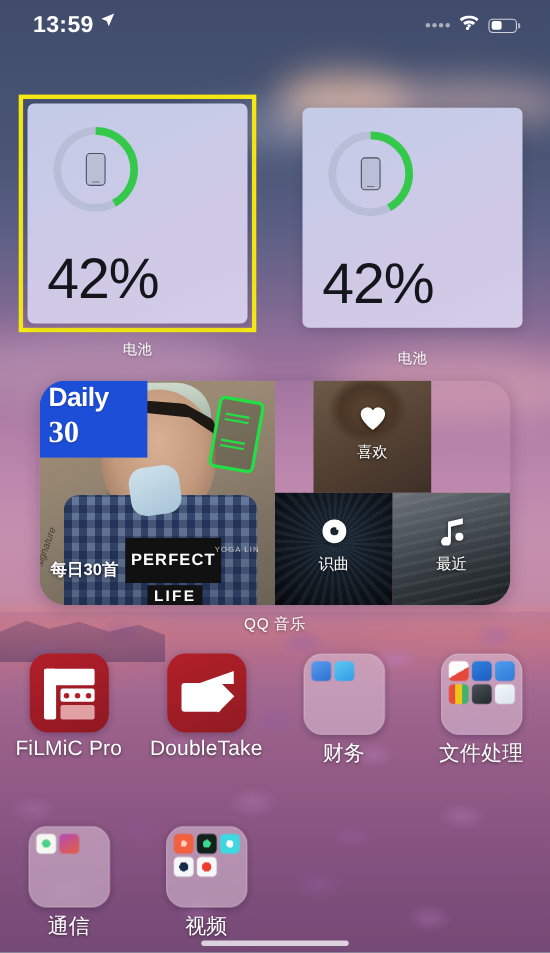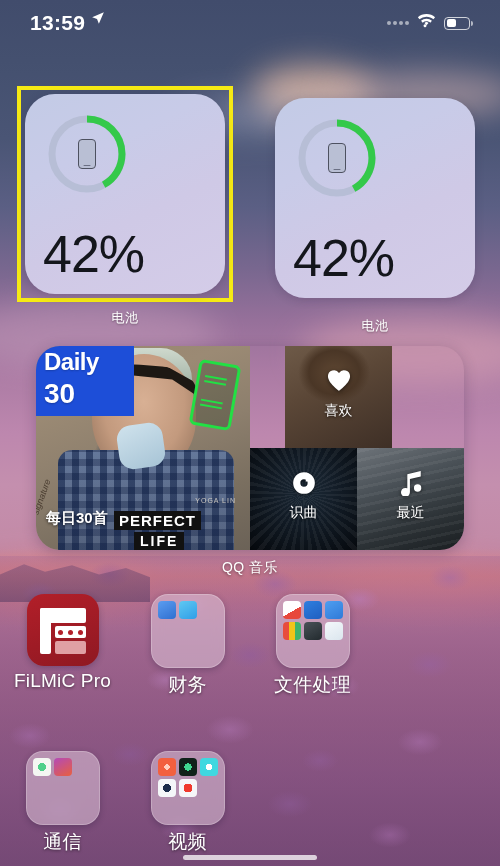--- a/index.html
+++ b/index.html
@@ -100,21 +100,21 @@
   .batt i{display:block;height:100%;width:45%;background:#fff;border-radius:2px;}
 
   
   .widget-row{position:absolute;left:0;top:86px;width:500px;display:flex;}
   .wslot{width:250px;display:flex;flex-direction:column;align-items:center;}
   .selbox{
     padding:4px;border:4px solid #f6ea14;background:transparent;box-sizing:border-box;
   }
   .nosel{padding:8px;border:4px solid transparent;box-sizing:border-box;}
   .batt-widget{
-    width:200px;height:200px;border-radius:30px;
+    width:200px;height:200px;border-radius:6px;
     background:linear-gradient(155deg,#c3cbe6 0%,#c8cbe8 30%,#cfc9e6 60%,#d4cce8 100%);
     position:relative;box-shadow:0 2px 10px rgba(40,30,60,.18);
   }
   .ring-wrap{position:absolute;left:20px;top:18px;width:84px;height:84px;}
   .ring-wrap svg{display:block;}
   .phone-ico{
     position:absolute;left:50%;top:50%;transform:translate(-50%,-50%);
     width:18px;height:30px;border:1.6px solid #4d5160;border-radius:4px;
     background:#b9bfd4;box-sizing:border-box;
   }
@@ -147,21 +147,21 @@
   .mw-daily{
     position:absolute;left:0;top:0;width:98px;height:70px;background:#1d4ed8;
     border-bottom-right-radius:0;
   }
   .mw-daily-t{
     position:absolute;left:8px;top:4px;color:#fff;font-size:24px;font-weight:700;
     letter-spacing:-.5px;line-height:1;z-index:3;text-shadow:0 1px 2px rgba(0,0,0,.2);
   }
   .mw-daily-n{
     position:absolute;left:8px;top:34px;color:#fff;font-size:28px;font-weight:700;
-    line-height:1;z-index:3;text-shadow:0 1px 2px rgba(0,0,0,.25);
+    line-height:1;z-index:3;text-shadow:0 1px 2px rgba(0,0,0,.25);font-family:Liberation Serif, serif;
   }
   .mw-face{
     position:absolute;left:56px;top:8px;width:104px;height:120px;border-radius:50% 50% 46% 46%;
     background:radial-gradient(ellipse at 50% 40%,#d8b094 0%,#c39a7e 55%,#8e6e58 100%);
   }
   .mw-hat{
     position:absolute;left:52px;top:2px;width:104px;height:40px;border-radius:50px 50px 14px 14px;
     background:linear-gradient(180deg,#cfd9cd,#9fb0a2);
   }
   .mw-hair{
@@ -184,21 +184,21 @@
     position:absolute;right:14px;top:16px;width:36px;height:60px;border:3px solid #22e044;
     border-radius:6px;transform:rotate(10deg);background:rgba(20,40,20,.25);
   }
   .mw-green::before,.mw-green::after{
     content:"";position:absolute;left:5px;width:22px;height:2px;background:#22e044;
   }
   .mw-green::before{top:12px;box-shadow:0 5px 0 #22e044;}
   .mw-green::after{top:36px;box-shadow:0 5px 0 #22e044;}
   .mw-perfect{
     position:absolute;left:78px;bottom:20px;background:#111;color:#fff;
-    font-size:15px;font-weight:700;letter-spacing:1px;padding:1px 5px;
+    font-size:15px;font-weight:700;letter-spacing:1px;padding:12px 5px;
   }
   .mw-life{
     position:absolute;left:98px;bottom:0px;background:#111;color:#fff;
     font-size:14px;font-weight:700;letter-spacing:2px;padding:1px 6px;
   }
   .mw-sig{
     position:absolute;left:4px;bottom:34px;color:#3a2d22;font-size:9px;
     transform:rotate(-70deg);transform-origin:left bottom;opacity:.8;font-style:italic;
   }
   .mw-credit{
@@ -442,20 +442,28 @@
           <span class="f-mid">
               <i style="left:3px"></i>
               <i style="left:13px"></i>
               <i style="left:23px"></i>
             </span>
           <span class="f-low"></span>
         </div>
         <div class="applabel">FiLMiC Pro</div>
       </div>
 
+      <div class="appcell">
+        <div class="appicon ic-dt">
+          <span class="cam-top"></span>
+            <span class="cam-body"></span>
+            <span class="cam-lens"></span>
+        </div>
+        <div class="applabel">DoubleTake</div>
+      </div>
 
       <div class="appcell">
         <div class="appicon ic-folder">
           <div class="fgrid">
             <span class="mini" style="background:linear-gradient(150deg,#5b9df0,#2f6fd0)"></span>
             <span class="mini" style="background:linear-gradient(150deg,#5fc8f2,#2f9ee8)"></span>
             <span class="mini empty"></span>
             <span class="mini empty"></span>
             <span class="mini empty"></span>
             <span class="mini empty"></span>

